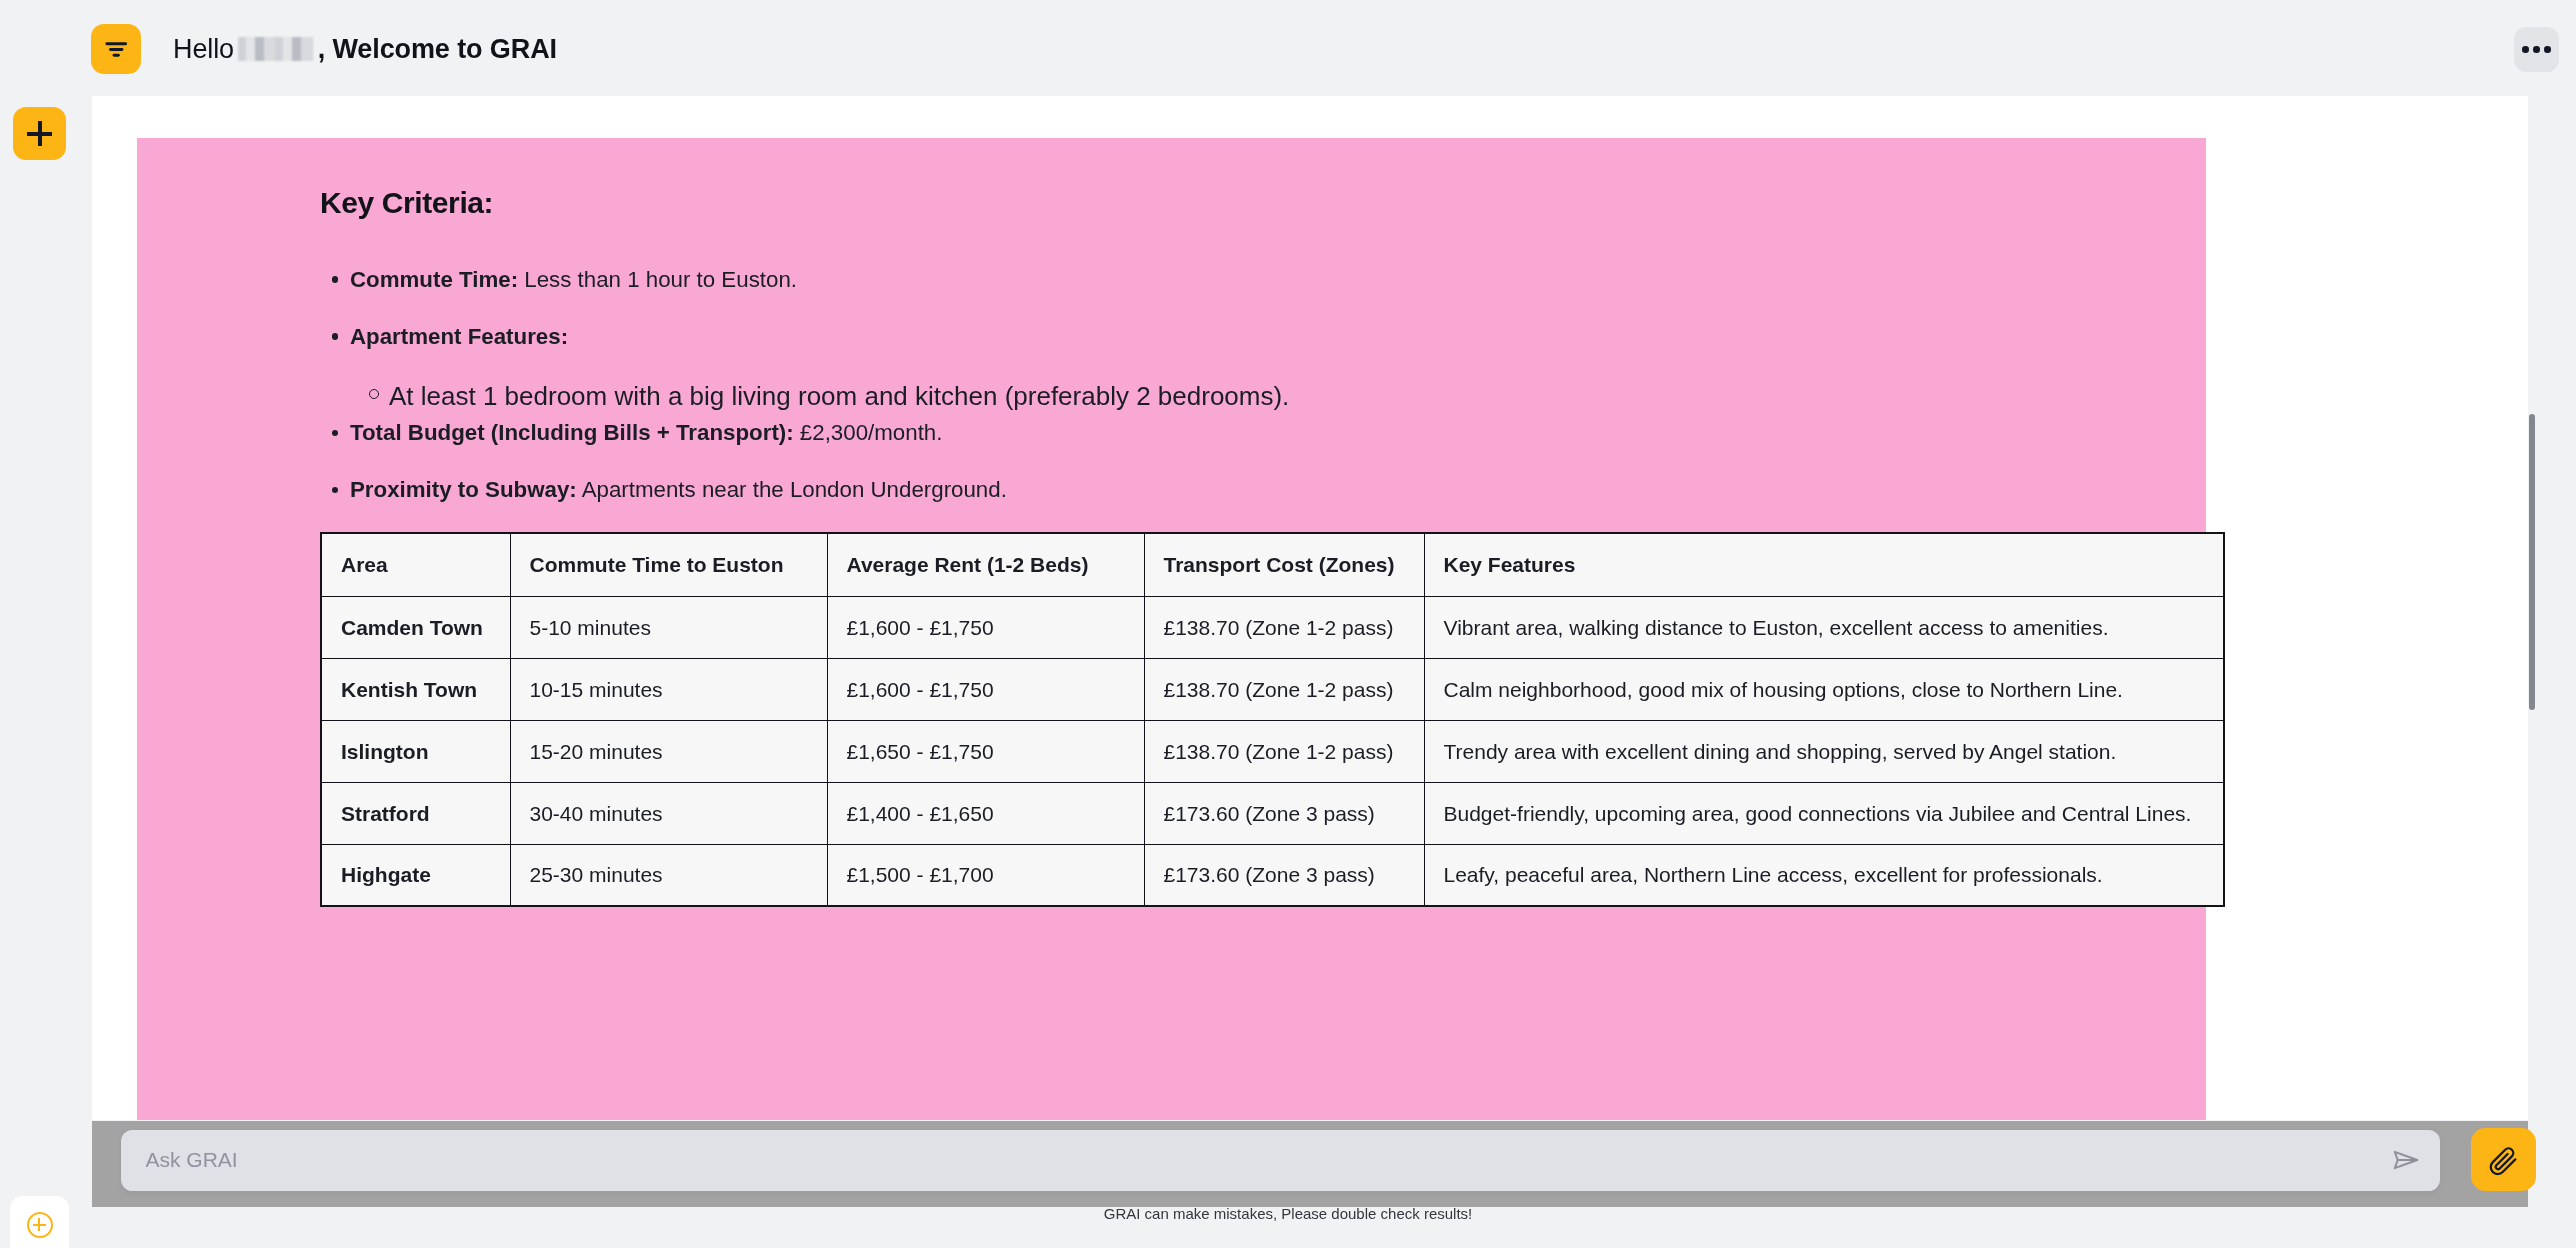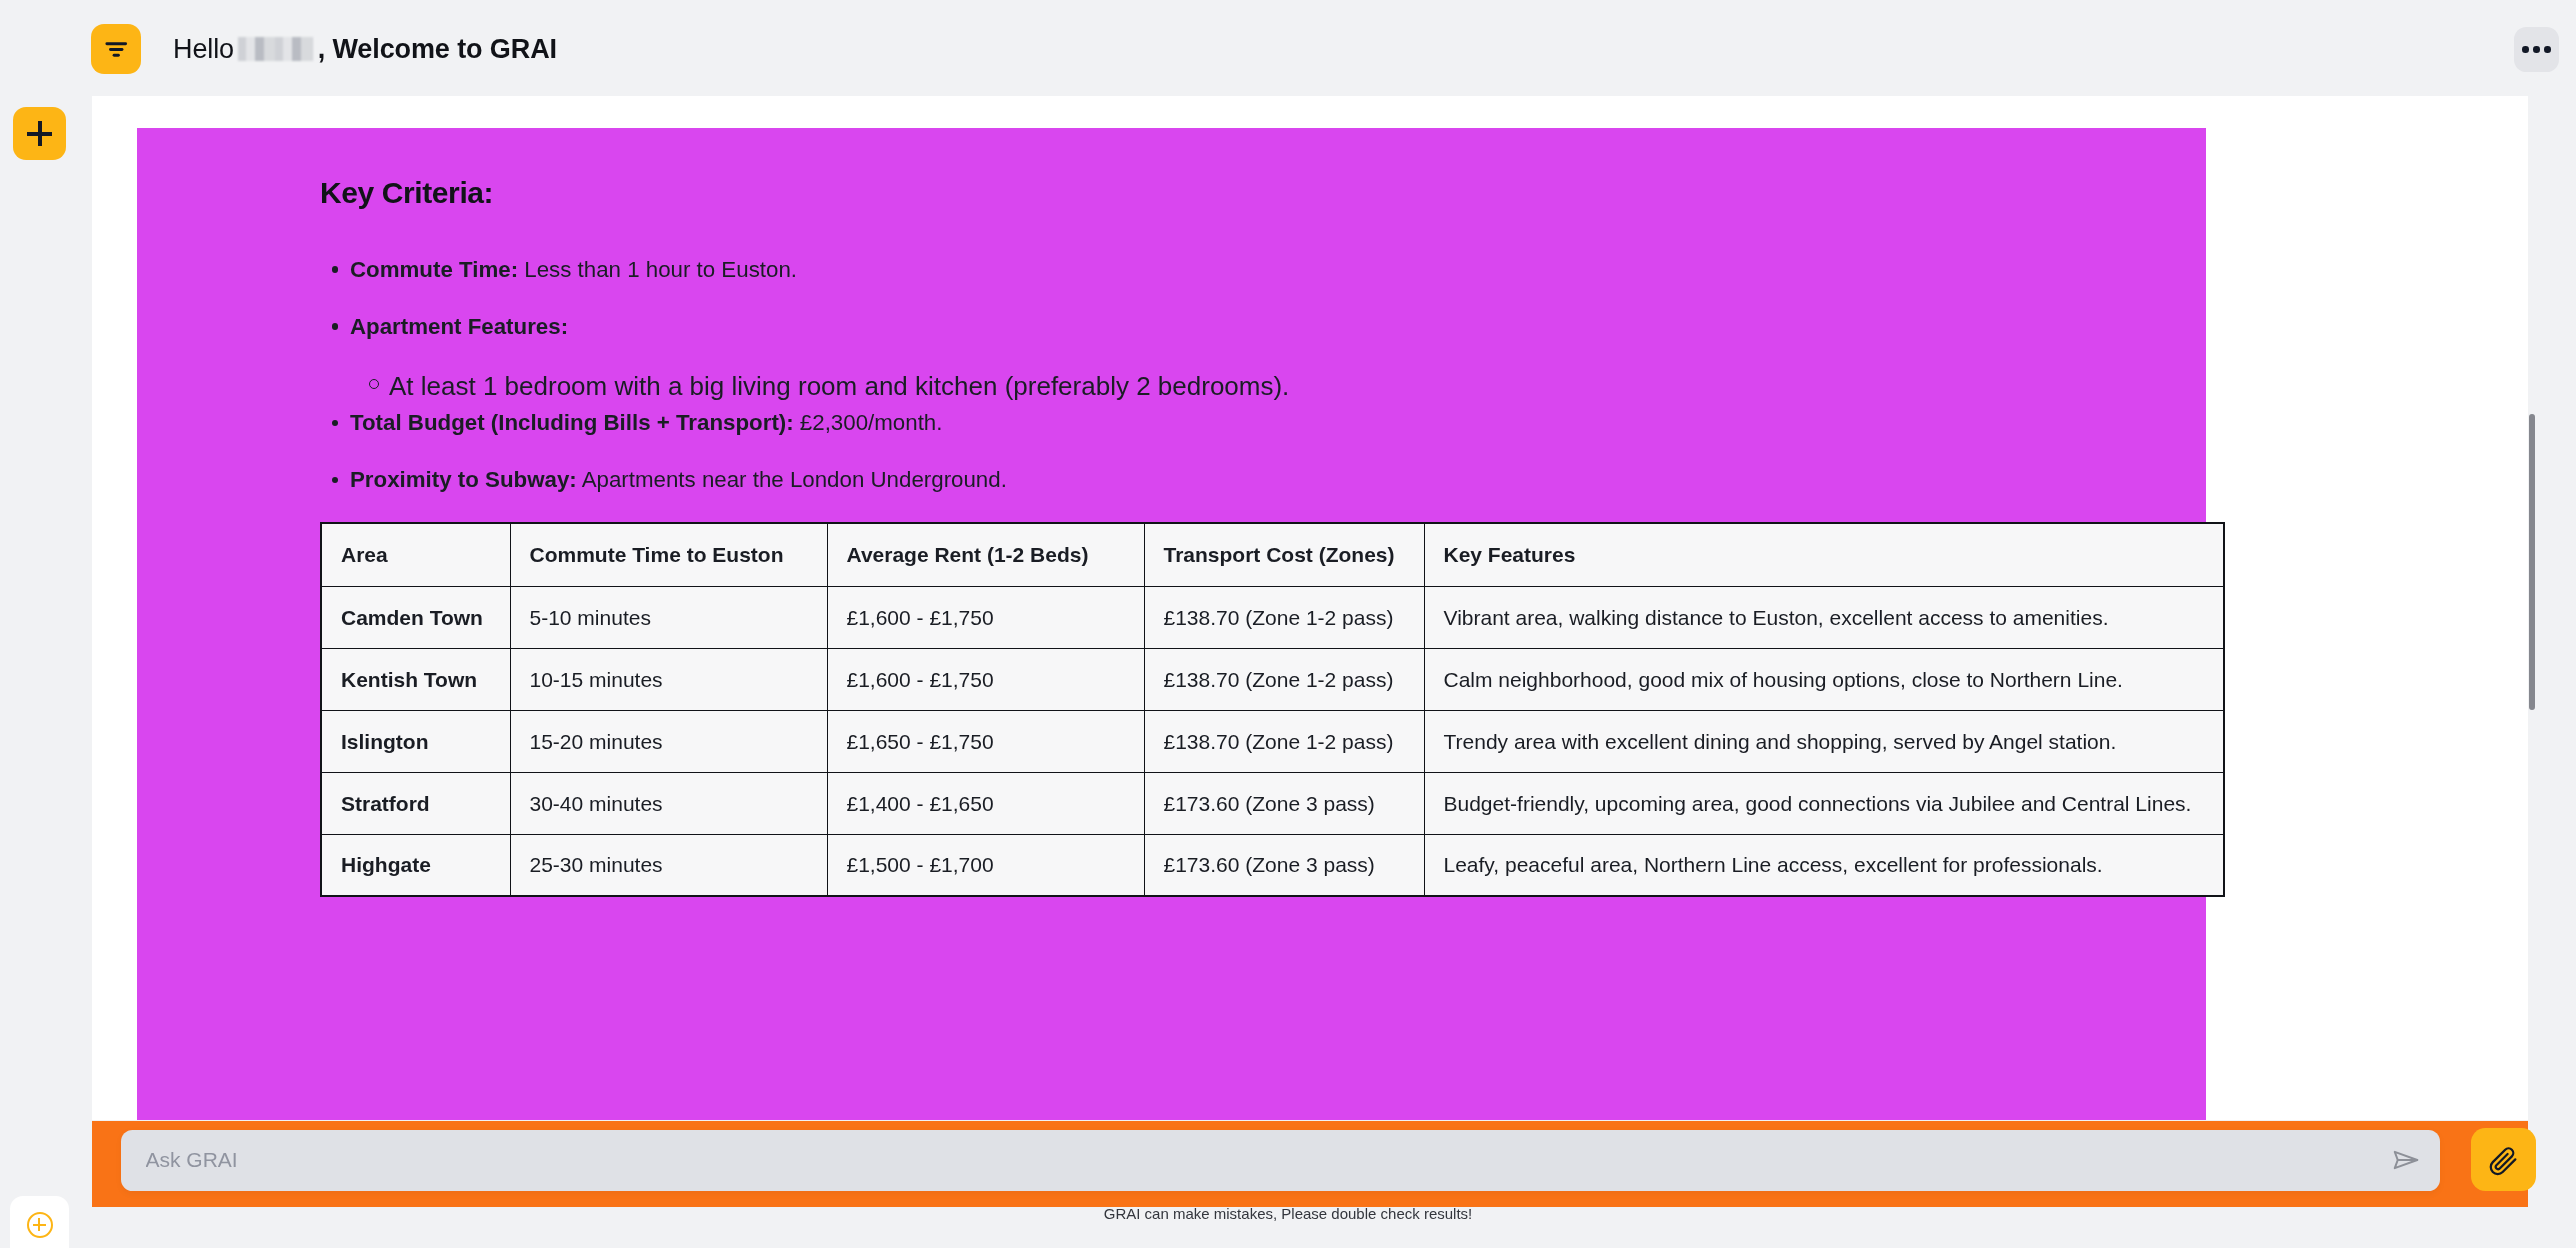--- a/index.html
+++ b/index.html
@@ -165,24 +165,24 @@
     left: 92px; top: 68px;
     width: 2436px; height: 1052px;
     background: #ffffff;
     border-radius: 19px 19px 0 0;
     overflow: hidden;
   }
 
   
   #assistant-message-card {
     position: absolute;
-    left: 45px; top: 60px;
+    left: 45px; top: 70px;
     width: 2069px;
     min-height: 1009px;
-    background: #d946ef;
+    background: #f9a8d4;
     padding: 35px 0 43px 0;
   }
   .msg-inner { padding-left: 183px; padding-right: 43px; }
 
   h2.section-heading {
     font-family: "Liberation Sans", sans-serif;
     font-weight: 700;
     font-size: 30px;
     line-height: 1.2;
     color: #111318;
@@ -281,21 +281,21 @@
     background: #85878e;
     border-radius: 2.9px;
     cursor: pointer;
   }
 
   
   #composer-row {
     position: absolute;
     left: 92px; top: 1121px;
     width: 2436px; height: 86px;
-    background: #f97316;
+    background: #a3a3a3;
   }
   #ask-input-wrapper {
     position: absolute;
     left: 29px; top: 8.6px;
     width: 2319px; height: 61px;
     background: #dfe1e6;
     border-radius: 11.5px;
     display: flex;
     align-items: center;
     box-shadow: 0 2.2px 7.2px rgba(0,0,0,0.045);

